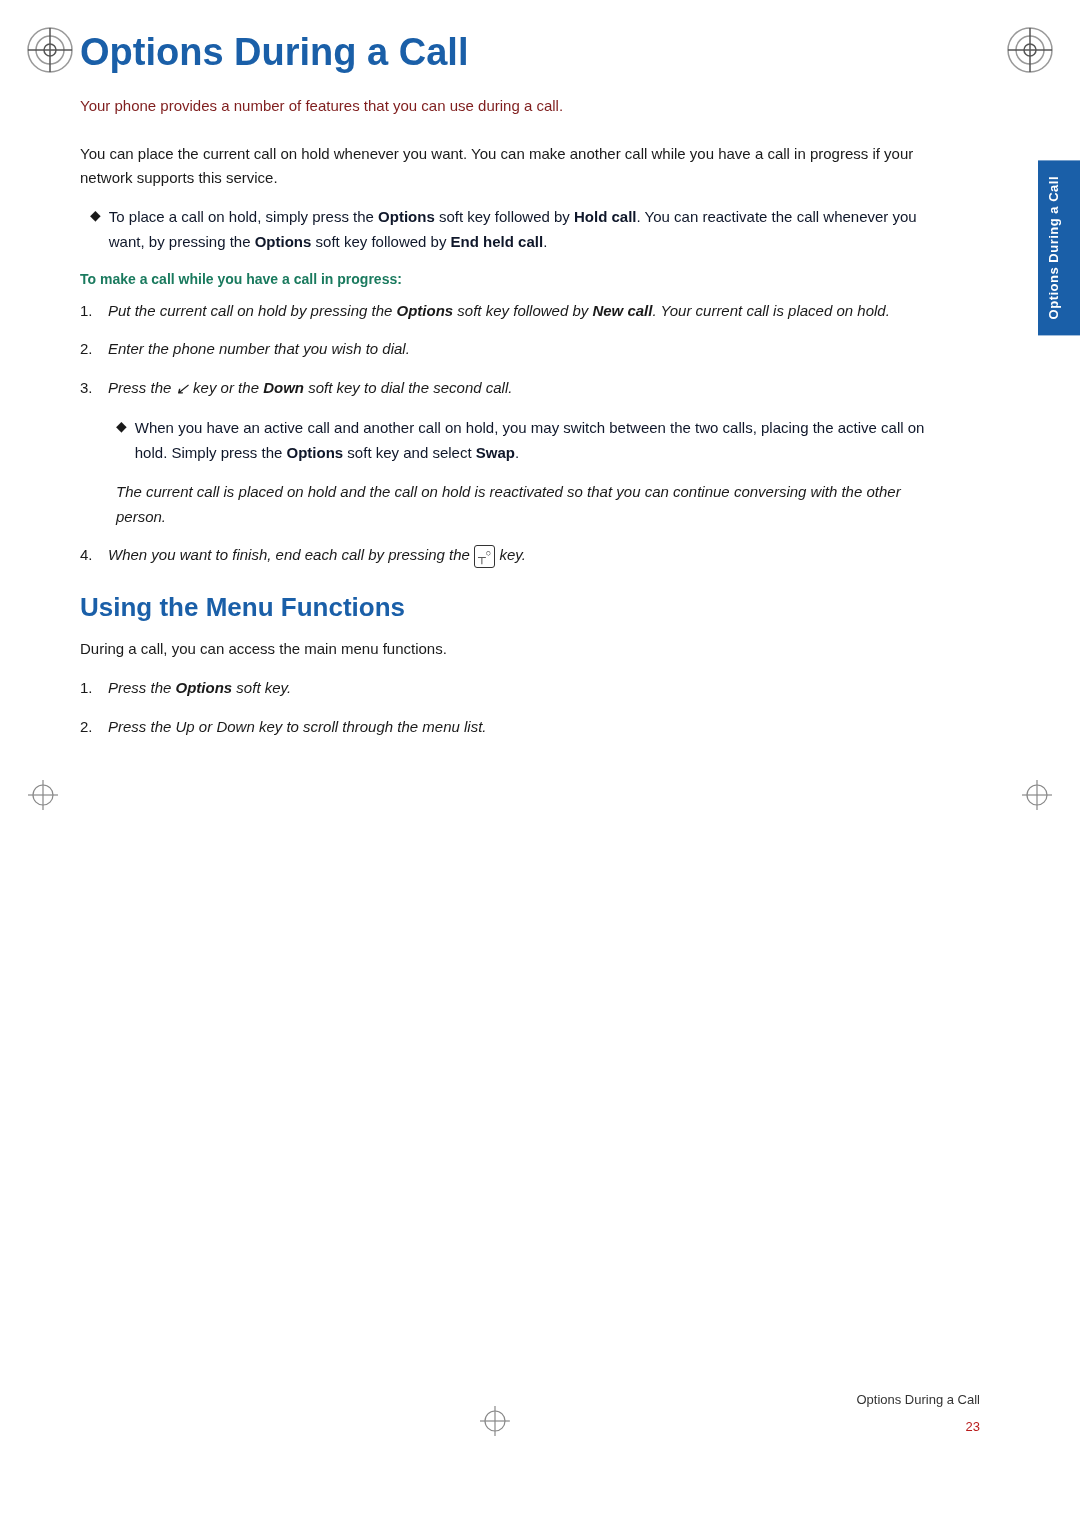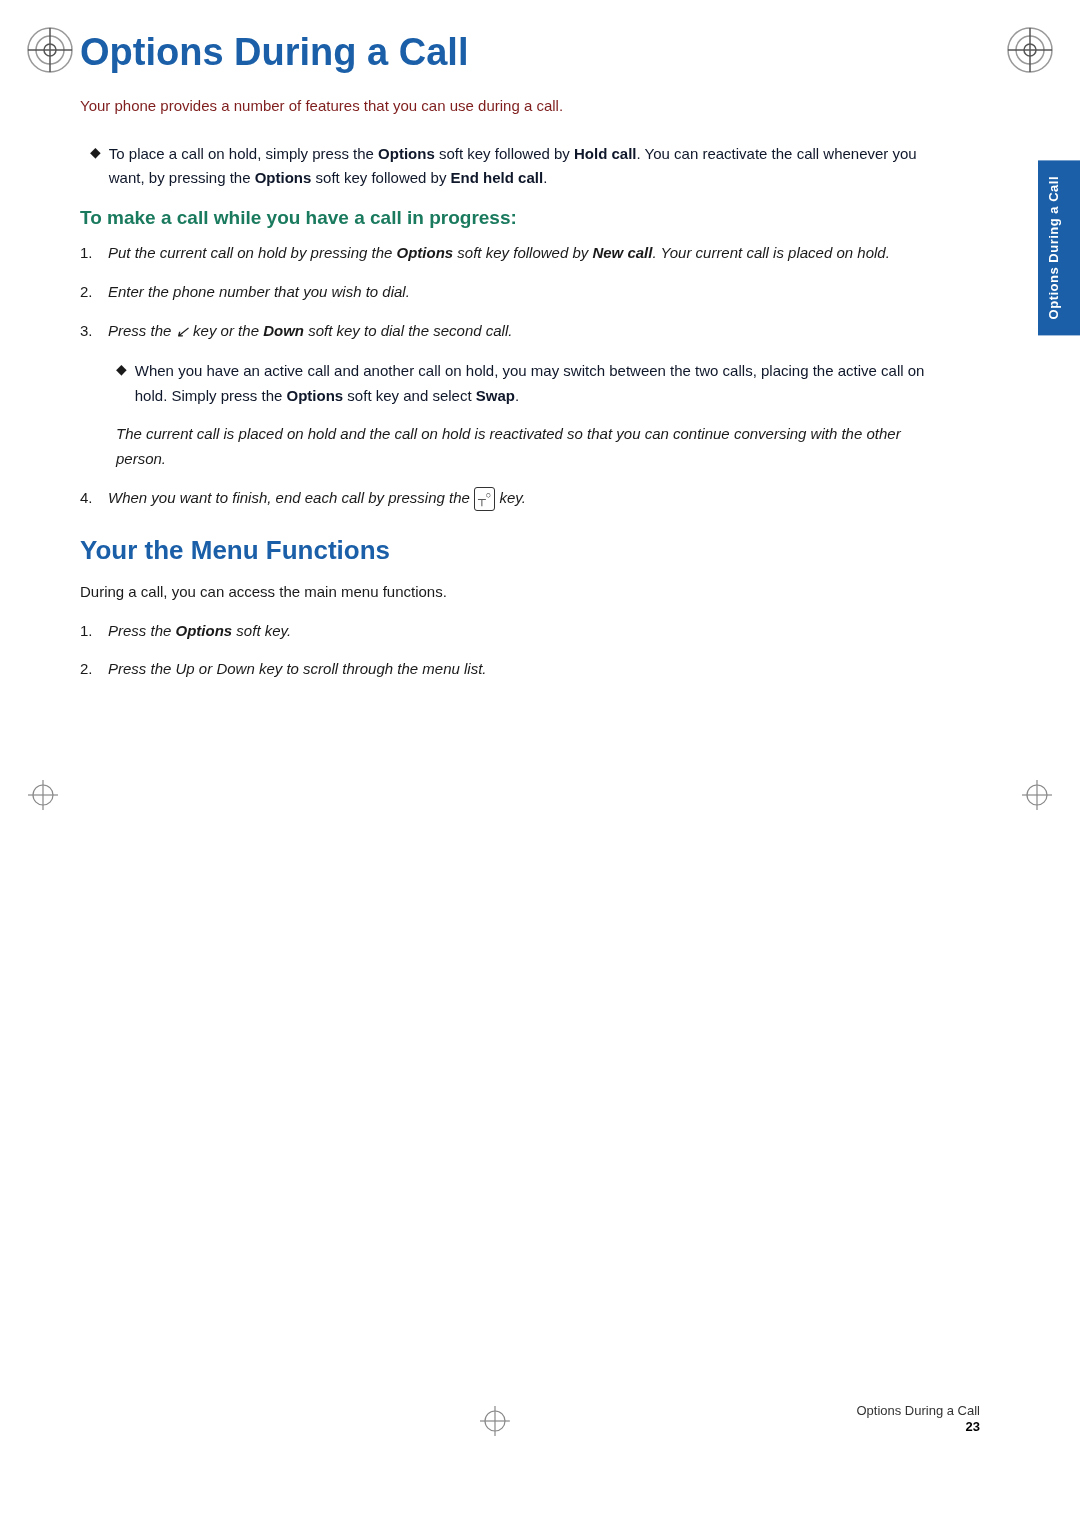--- a/index.html
+++ b/index.html
@@ -110,21 +110,21 @@
       flex-shrink: 0;
     }
     .bullet-text {
       font-size: 15px;
       line-height: 1.65;
       color: #0f172a;
     }
 
     
     .sub-heading {
-      font-size: 19px;
+      font-size: 14px;
       font-weight: bold;
       color: #1a7a5e;
       margin-top: 16px;
       margin-bottom: 12px;
     }
 
     
     .numbered-list {
       list-style: none;
       padding: 0;
@@ -192,20 +192,21 @@
     </svg>
   </div>
 
   <div class="content">
 
     <h1 class="chapter-title">Options During a Call</h1>
 
     <p class="intro-text">Your phone provides a number of features that you can use during a call.</p>
 
 
+    <p class="body-text">You can place the current call on hold whenever you want. You can make another call while you have a call in progress if your network supports this service.</p>
 
     <div class="bullet-item">
       <span class="bullet-diamond">◆</span>
       <span class="bullet-text">
         To place a call on hold, simply press the <strong>Options</strong> soft key followed by <strong>Hold call</strong>. You can reactivate the call whenever you want, by pressing the <strong>Options</strong> soft key followed by <strong>End held call</strong>.
       </span>
     </div>
 
     <p class="sub-heading">To make a call while you have a call in progress:</p>
 
@@ -247,42 +248,42 @@
         <span class="list-content">
           When you want to finish, end each call by pressing the 
           <span style="display:inline-block; border:1.5px solid #333; border-radius:3px; padding:0 3px; font-size:13px; vertical-align:middle; position:relative;">
             <span style="font-size:11px;">┬</span><sup style="font-size:9px;">○</sup>
           </span>
           key.
         </span>
       </li>
     </ol>
 
-    <h2 class="section-heading" style="margin-top: 24px;">Your the Menu Functions</h2>
+    <h2 class="section-heading" style="margin-top: 24px;">Using the Menu Functions</h2>
 
     <p class="body-text">During a call, you can access the main menu functions.</p>
 
     <ol class="numbered-list">
       <li>
         <span class="list-num">1.</span>
         <span class="list-content">
           Press the <strong>Options</strong> soft key.
         </span>
       </li>
       <li>
         <span class="list-num">2.</span>
         <span class="list-content">Press the Up or Down key to scroll through the menu list.</span>
       </li>
     </ol>
 
   </div>
 
   <div style="position:absolute; bottom:100px; right:100px; text-align:right;">
     <div style="font-size:13px; color:#333;">Options During a Call</div>
-    <div style="font-size:13px; color:#000000; margin-top:1px;font-weight:bold;">23</div>
+    <div style="font-size:13px; color:#b91c1c; margin-top:12px;">23</div>
   </div>
 
   <div style="position:absolute; bottom:95px; left:480px;">
     <svg width="30" height="30" viewBox="0 0 30 30">
       <circle cx="15" cy="15" r="10" fill="none" stroke="#888" stroke-width="1.2"></circle>
       <line x1="0" y1="15" x2="30" y2="15" stroke="#888" stroke-width="1.2"></line>
       <line x1="15" y1="0" x2="15" y2="30" stroke="#888" stroke-width="1.2"></line>
     </svg>
   </div>
 

